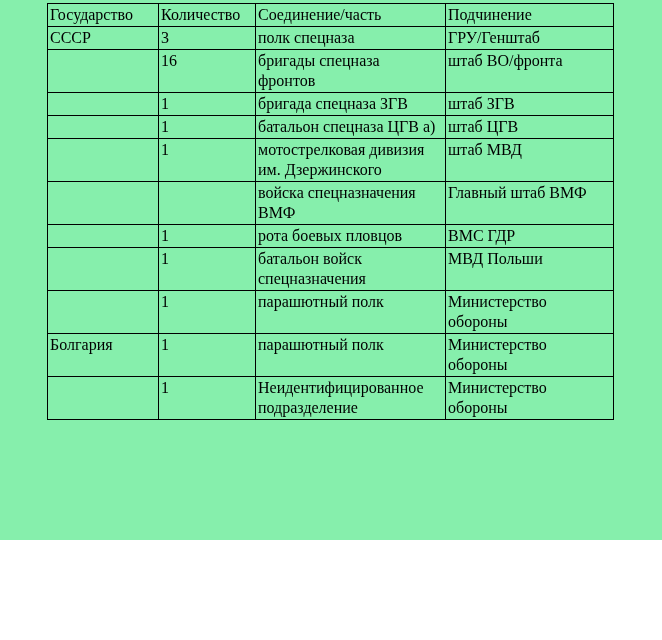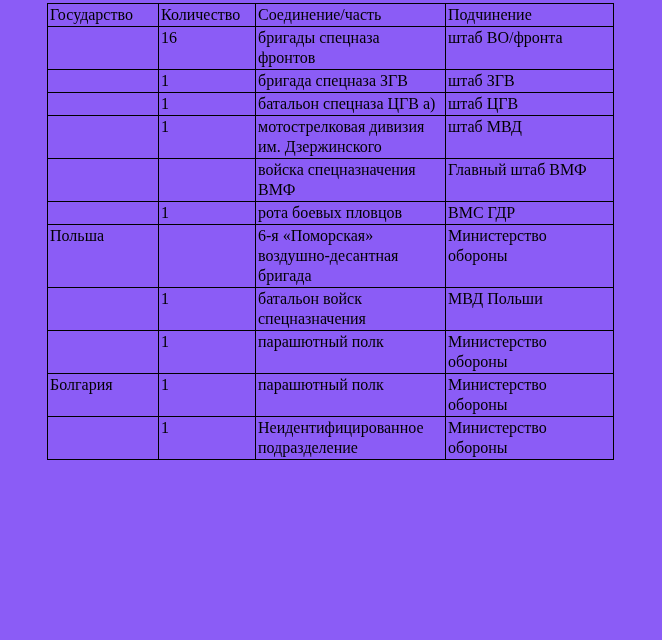--- a/index.html
+++ b/index.html
@@ -4,22 +4,22 @@
 <style>
   html, body { margin: 0; padding: 0; }
   body {
     background: #ffffff;
     font-family: "Liberation Serif", "DejaVu Serif", serif;
     color: #000000;
   }
   .page {
     position: relative;
     width: 662px;
-    height: 640px;
-    background: #8b5cf6;
+    height: 540px;
+    background: #86efac;
     overflow: hidden;
   }
   table.units {
     position: absolute;
     left: 47px;
     top: 3px;
     border-collapse: collapse;
     table-layout: fixed;
     width: 566px;
     font-size: 16px;
@@ -53,20 +53,26 @@
     <thead>
       <tr>
         <th>Государство</th>
         <th>Количество</th>
         <th>Соединение/часть</th>
         <th>Подчинение</th>
       </tr>
     </thead>
     <tbody>
         <tr>
+          <td>СССР</td>
+          <td>3</td>
+          <td>полк спецназа</td>
+          <td>ГРУ/Генштаб</td>
+        </tr>
+        <tr>
           <td></td>
           <td>16</td>
           <td>бригады спецназа
 фронтов</td>
           <td>штаб ВО/фронта</td>
         </tr>
         <tr>
           <td></td>
           <td>1</td>
           <td>бригада спецназа ЗГВ</td>
@@ -92,29 +98,20 @@
 ВМФ</td>
           <td>Главный штаб ВМФ</td>
         </tr>
         <tr>
           <td></td>
           <td>1</td>
           <td>рота боевых пловцов</td>
           <td>ВМС ГДР</td>
         </tr>
         <tr>
-          <td>Польша</td>
-          <td></td>
-          <td>6-я «Поморская»
-воздушно-десантная
-бригада</td>
-          <td>Министерство
-обороны</td>
-        </tr>
-        <tr>
           <td></td>
           <td>1</td>
           <td>батальон войск
 спецназначения</td>
           <td>МВД Польши</td>
         </tr>
         <tr>
           <td></td>
           <td>1</td>
           <td>парашютный полк</td>

